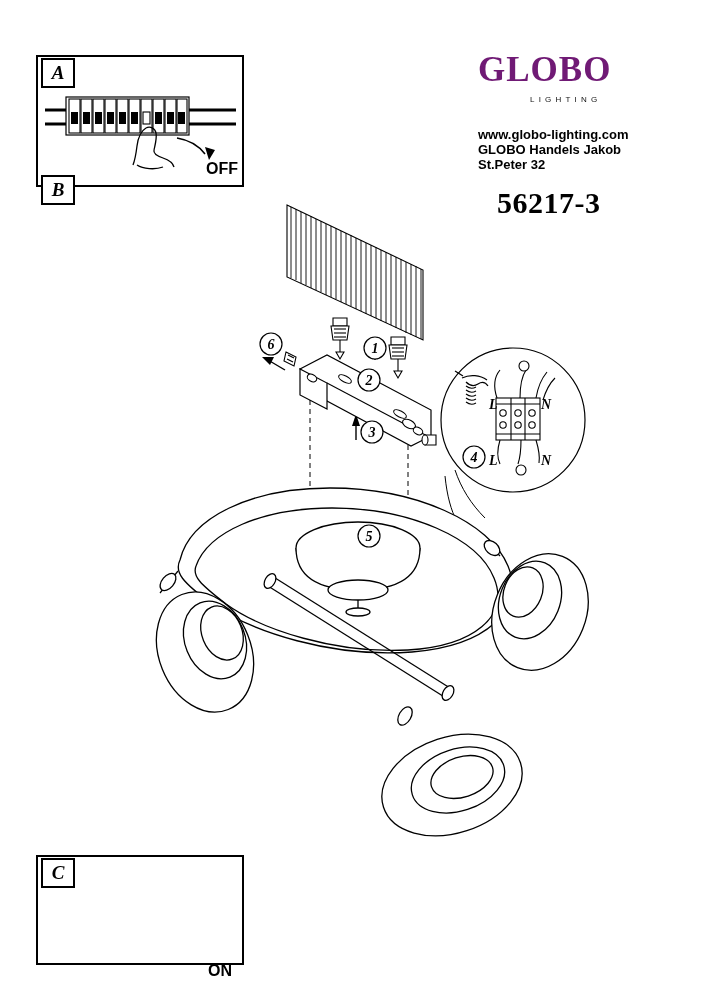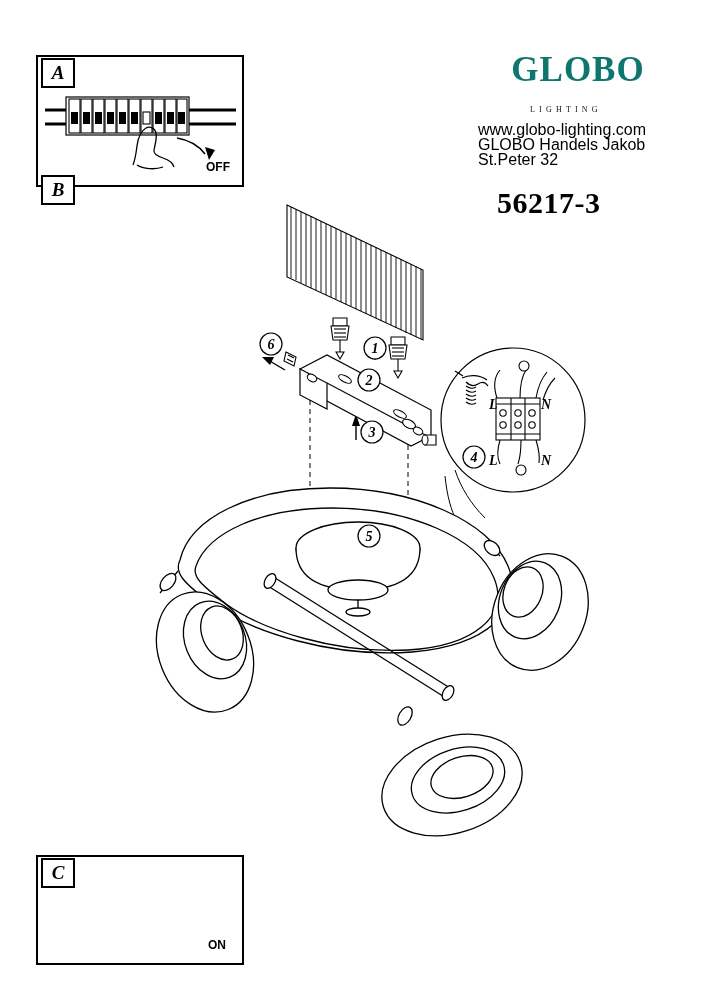--- a/index.html
+++ b/index.html
@@ -26,35 +26,33 @@
     left: 478px; top: 52px;
     width: 200px;
     text-align: left;
   }
   .brand-name {
     font-family: "Liberation Serif", serif;
     font-weight: bold;
     font-size: 35px;
     letter-spacing: 1px;
     line-height: 1;
-    color: #0f766e;
-    text-align: center;
+    color: #701a75;
   }
   .brand-sub {
     font-size: 8px;
     letter-spacing: 4.2px;
-    margin-top: 18px;
+    margin-top: 8px;
     margin-left: 52px;
     color: #111;
-    font-family: Liberation Serif, serif;
   }
   .brand-addr {
-    margin-top: 8px;
-    font-size: 16px;
-    font-weight: normal;
+    margin-top: 23px;
+    font-size: 13px;
+    font-weight: bold;
     line-height: 15px;
     color: #000;
   }
   .model-no {
     position: absolute;
     left: 497px; top: 186px;
     font-family: "Liberation Serif", serif;
     font-weight: bold;
     font-size: 30px;
     letter-spacing: 0.5px;
@@ -84,24 +82,24 @@
     z-index: 5;
   }
   .steplabel.a { left: 41px; top: 58px; }
   .steplabel.b { left: 41px; top: 175px; }
   .steplabel.c { left: 41px; top: 858px; }
 
   .onoff {
     position: absolute;
     font-family: "Liberation Sans", sans-serif;
     font-weight: bold;
-    font-size: 12px;
+    font-size: 16px;
   }
   .onoff.off { left: 206px; top: 160px; }
-  .onoff.on  { left: 208px; top: 938px; }
+  .onoff.on  { left: 208px; top: 962px; }
 
   svg { display: block; }
 </style>
 </head>
 <body>
 
 <div class="page">
 
   <div class="brand">
     <div class="brand-name">GLOBO</div>

